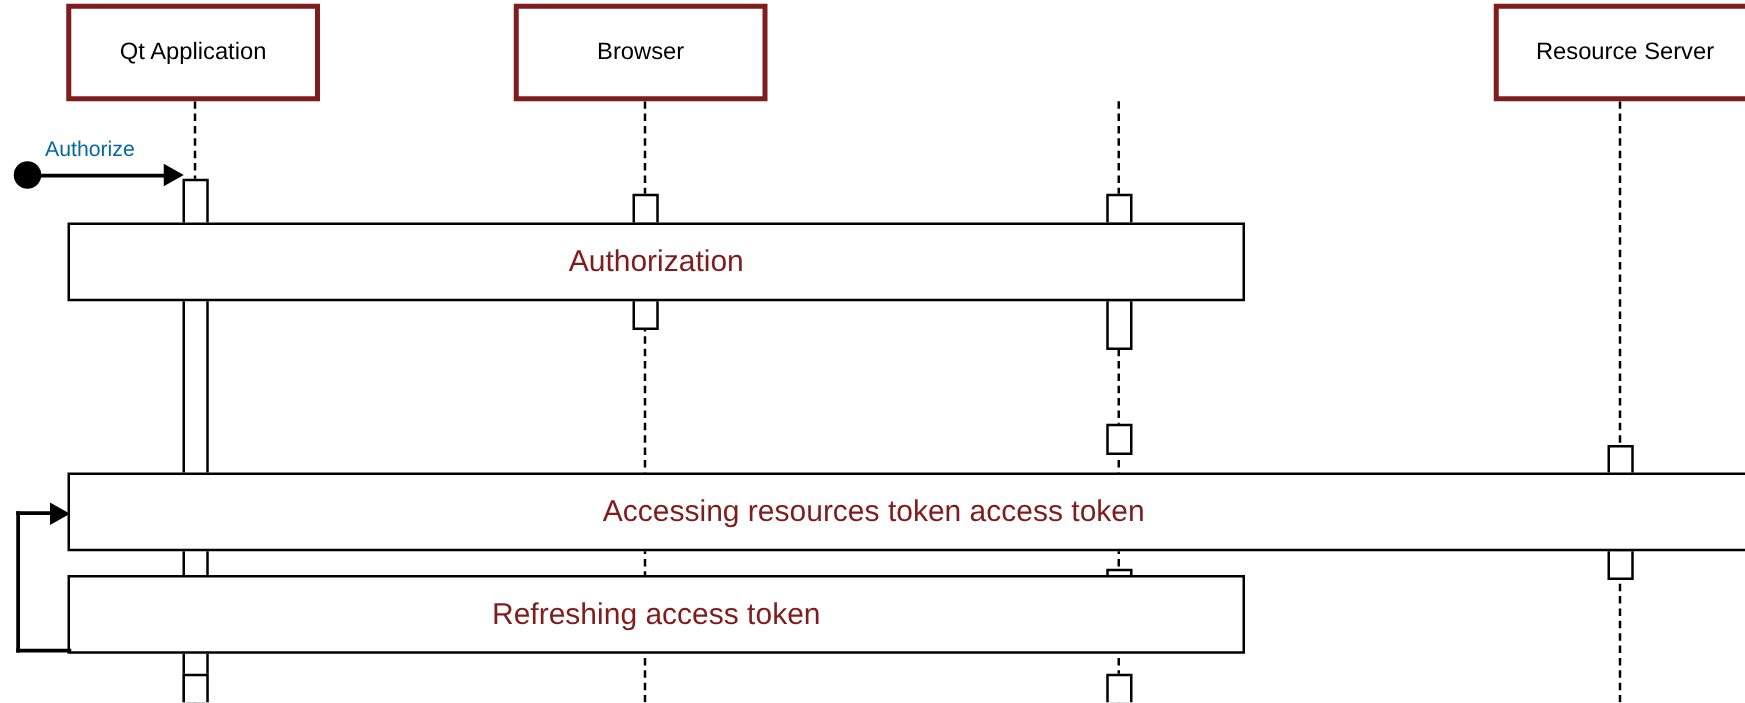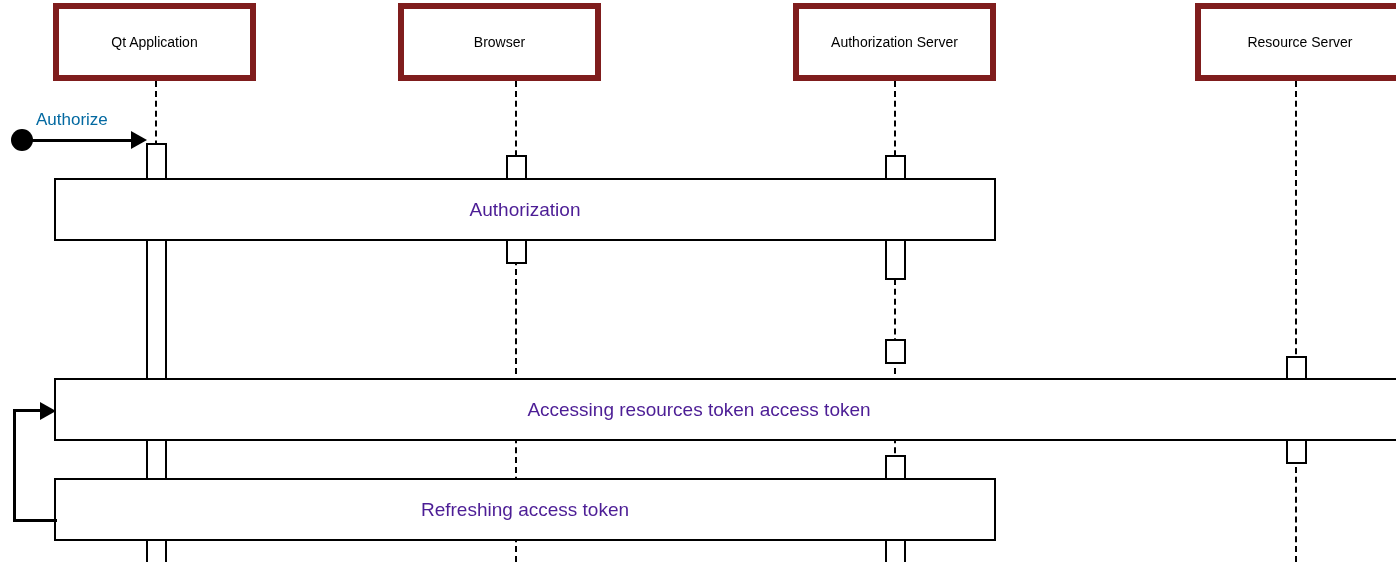--- a/index.html
+++ b/index.html
@@ -15,28 +15,28 @@
     position: relative;
     width: 1396px;
     height: 562px;
     background: #ffffff;
     overflow: hidden;
   }
   
   .participant-box {
     position: absolute;
     box-sizing: border-box;
-    border: 6px solid #7f1d1d;
+    border: 4px solid #7f1d1d;
     background: #ffffff;
     display: flex;
     align-items: center;
     justify-content: center;
     text-align: center;
     line-height: 1.18;
-    font-size: 14px;
+    font-size: 19px;
     color: #000000;
     padding: 2px 4px;
     z-index: 6;
   }
   
   .lifeline {
     position: absolute;
     width: 0;
     border-left: 2px dashed #000000;
     z-index: 1;
@@ -54,22 +54,22 @@
     position: absolute;
     box-sizing: border-box;
     border: 2px solid #000000;
     background: #ffffff;
     display: flex;
     align-items: center;
     justify-content: center;
     z-index: 5;
   }
   .message-bar-label {
-    font-size: 19px;
-    color: #4c1d95;
+    font-size: 24px;
+    color: #7f1d1d;
     white-space: nowrap;
   }
   
   .start-dot {
     position: absolute;
     width: 22px;
     height: 22px;
     border-radius: 50%;
     background: #000000;
     z-index: 7;
@@ -127,25 +127,22 @@
   <div class="activation" style="left:885px; top:539px; width:21px; height:25px;"></div>
 
   <div class="activation" style="left:146px; top:539px; width:21px; height:25px;"></div>
 
   <div class="activation" style="left:1286px; top:356px; width:21px; height:25px;"></div>
   <div class="activation" style="left:1286px; top:439px; width:21px; height:25px;"></div>
 
   <div class="participant-box" style="left:53px; top:3px; width:203px; height:78px;">
     <span>Qt Application</span>
   </div>
-  <div class="participant-box" style="left:398px; top:3px; width:203px; height:78px;">
+  <div class="participant-box" style="left:411px; top:3px; width:203px; height:78px;">
     <span>Browser</span>
-  </div>
-  <div class="participant-box" style="left:793px; top:3px; width:203px; height:78px;">
-    <span>Authorization Server</span>
   </div>
   <div class="participant-box" style="left:1195px; top:3px; width:210px; height:78px;">
     <span>Resource Server</span>
   </div>
 
   <div class="start-dot" style="left:11px; top:129px;"></div>
   <div class="seg-h" style="left:22px; top:139px; width:112px;"></div>
   <div class="arrow-head" style="left:131px; top:131px;"></div>
   <div class="edge-label" style="left:36px; top:110px;">Authorize</div>
 
@@ -156,17 +153,17 @@
 
   <div class="message-bar" style="left:54px; top:178px; width:942px; height:63px;">
     <span class="message-bar-label">Authorization</span>
   </div>
 
 
   <div class="message-bar" style="left:54px; top:378px; width:1350px; height:63px;">
     <span class="message-bar-label" style="margin-right:60px;">Accessing resources token access token</span>
   </div>
 
-  <div class="message-bar" style="left:54px; top:478px; width:942px; height:63px;">
+  <div class="message-bar" style="left:54px; top:460px; width:942px; height:63px;">
     <span class="message-bar-label">Refreshing access token</span>
   </div>
 
 </div>
 
 </body></html>

